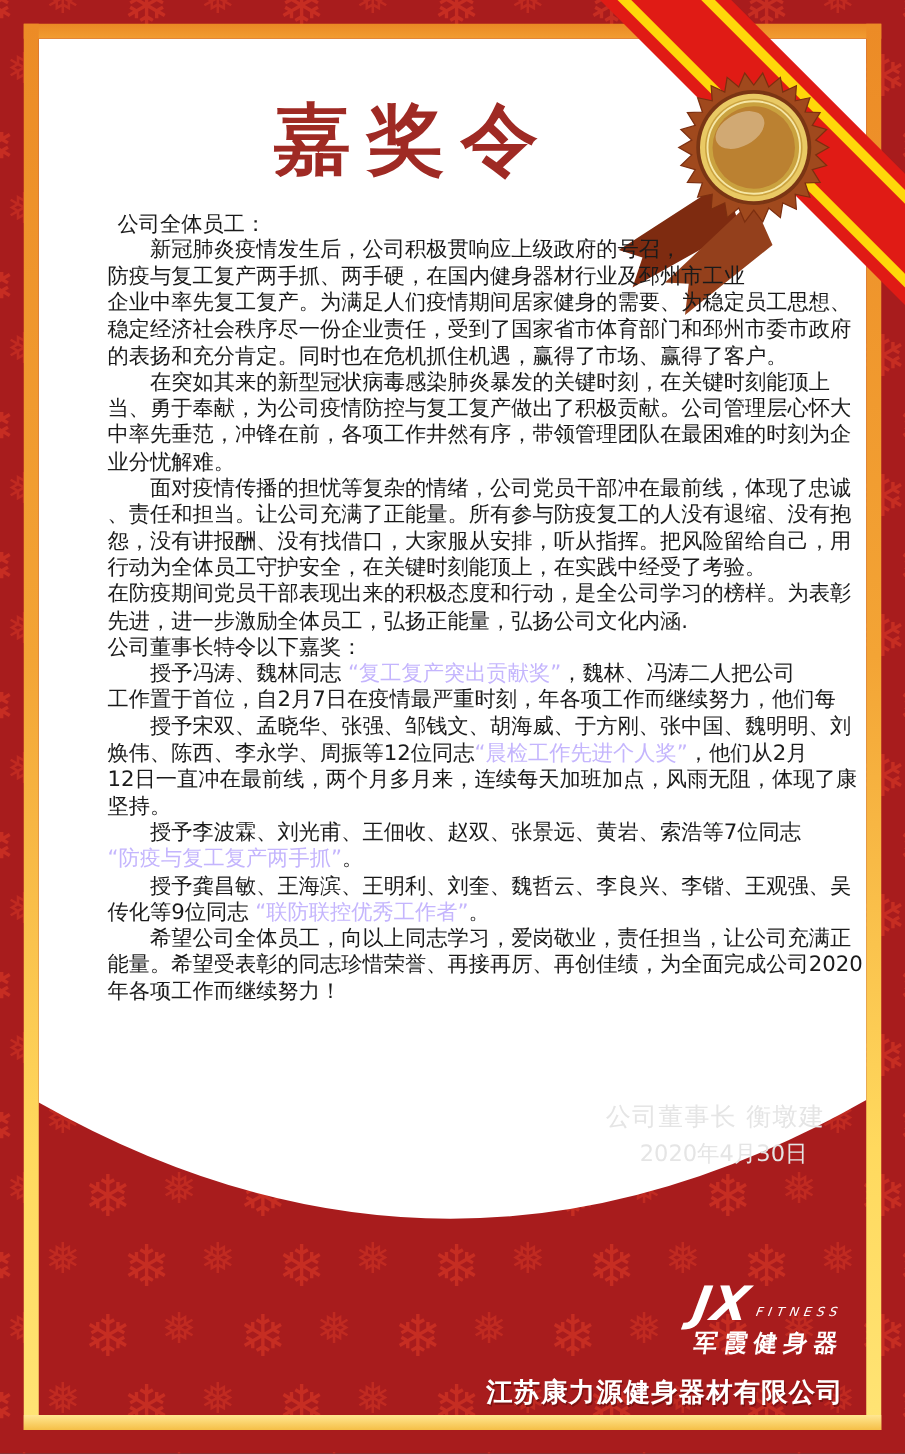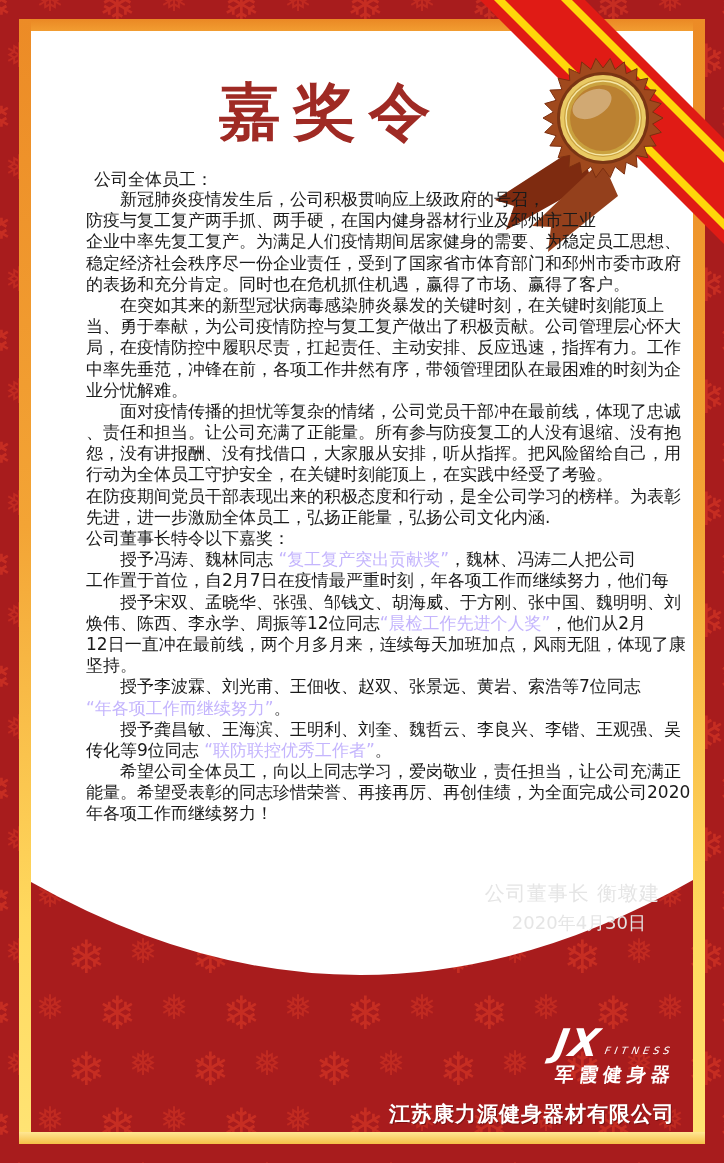--- a/index.html
+++ b/index.html
@@ -358,38 +358,37 @@
   <div class="title">嘉奖令</div>
   <div class="greeting">公司全体员工：</div>
   <div class="lines">
       <div class="line"><span class="ind"></span><span>新冠肺炎疫情发生后，公司积极贯响应上级政府的号召，</span></div>
       <div class="line"><span>防疫与复工复产两手抓、两手硬，在国内健身器材行业及邳州市工业</span></div>
       <div class="line"><span>企业中率先复工复产。为满足人们疫情期间居家健身的需要、为稳定员工思想、</span></div>
       <div class="line"><span>稳定经济社会秩序尽一份企业责任，受到了国家省市体育部门和邳州市委市政府</span></div>
       <div class="line"><span>的表扬和充分肯定。同时也在危机抓住机遇，赢得了市场、赢得了客户。</span></div>
       <div class="line"><span class="ind"></span><span>在突如其来的新型冠状病毒感染肺炎暴发的关键时刻，在关键时刻能顶上</span></div>
       <div class="line"><span>当、勇于奉献，为公司疫情防控与复工复产做出了积极贡献。公司管理层心怀大</span></div>
-      <div class="line"><span>局，在疫情防控中履职尽责，扛起责任、主动安排、反应迅速，指挥有力。工作</span></div>
       <div class="line"><span>中率先垂范，冲锋在前，各项工作井然有序，带领管理团队在最困难的时刻为企</span></div>
       <div class="line"><span>业分忧解难。</span></div>
       <div class="line"><span class="ind"></span><span>面对疫情传播的担忧等复杂的情绪，公司党员干部冲在最前线，体现了忠诚</span></div>
       <div class="line"><span>、责任和担当。让公司充满了正能量。所有参与防疫复工的人没有退缩、没有抱</span></div>
       <div class="line"><span>怨，没有讲报酬、没有找借口，大家服从安排，听从指挥。把风险留给自己，用</span></div>
       <div class="line"><span>行动为全体员工守护安全，在关键时刻能顶上，在实践中经受了考验。</span></div>
       <div class="line"><span>在防疫期间党员干部表现出来的积极态度和行动，是全公司学习的榜样。为表彰</span></div>
       <div class="line"><span>先进，进一步激励全体员工，弘扬正能量，弘扬公司文化内涵.</span></div>
       <div class="line"><span>公司董事长特令以下嘉奖：</span></div>
       <div class="line"><span class="ind"></span><span>授予冯涛、魏林同志 </span><span class="red">“复工复产突出贡献奖”</span><span>，魏林、冯涛二人把公司</span></div>
       <div class="line"><span>工作置于首位，自2月7日在疫情最严重时刻，年各项工作而继续努力，他们每</span></div>
       <div class="line"><span class="ind"></span><span>授予宋双、孟晓华、张强、邹钱文、胡海威、于方刚、张中国、魏明明、刘</span></div>
       <div class="line"><span>焕伟、陈西、李永学、周振等12位同志</span><span class="red">“晨检工作先进个人奖”</span><span>，他们从2月</span></div>
       <div class="line"><span>12日一直冲在最前线，两个月多月来，连续每天加班加点，风雨无阻，体现了康</span></div>
       <div class="line"><span>坚持。</span></div>
       <div class="line"><span class="ind"></span><span>授予李波霖、刘光甫、王佃收、赵双、张景远、黄岩、索浩等7位同志</span></div>
-      <div class="line"><span class="red">“年各项工作而继续努力”</span><span>。</span></div>
+      <div class="line"><span class="red">“防疫与复工复产两手抓”</span><span>。</span></div>
       <div class="line"><span class="ind"></span><span>授予龚昌敏、王海滨、王明利、刘奎、魏哲云、李良兴、李锴、王观强、吴</span></div>
       <div class="line"><span>传化等9位同志 </span><span class="red">“联防联控优秀工作者”</span><span>。</span></div>
       <div class="line"><span class="ind"></span><span>希望公司全体员工，向以上同志学习，爱岗敬业，责任担当，让公司充满正</span></div>
       <div class="line"><span>能量。希望受表彰的同志珍惜荣誉、再接再厉、再创佳绩，为全面完成公司2020</span></div>
       <div class="line"><span>年各项工作而继续努力！</span></div>
     </div>
 
   <div class="signature">
     <div class="sig-name">公司董事长 衡墩建</div>
     <div class="sig-date">2020年4月30日</div>

